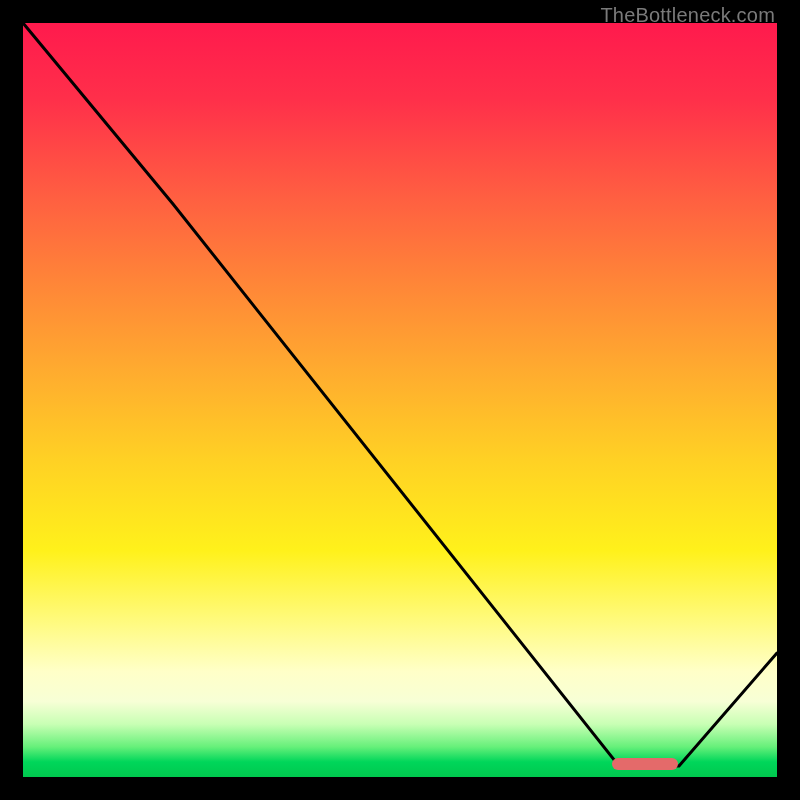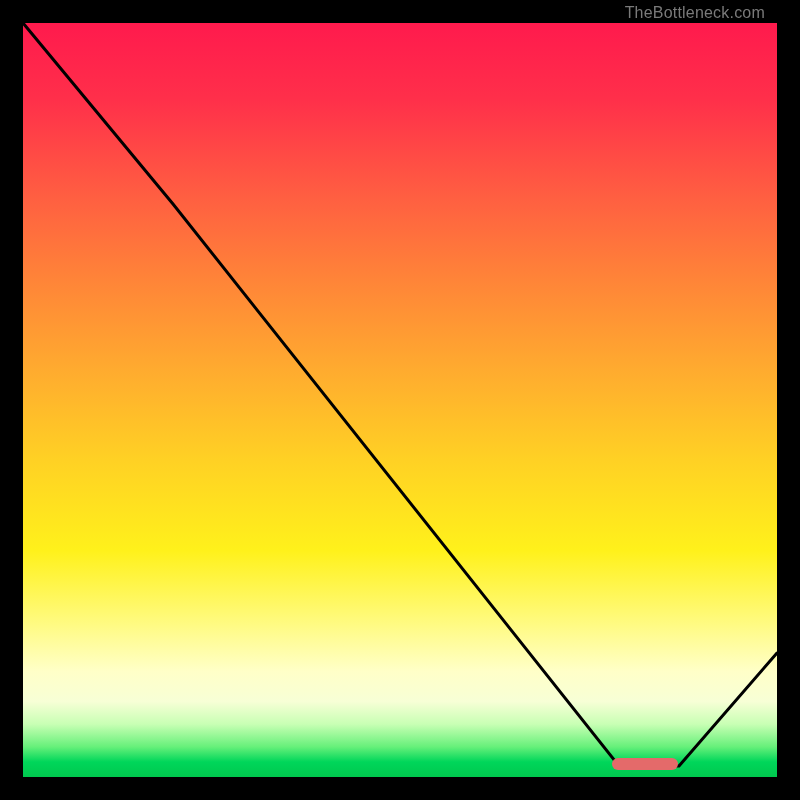--- a/index.html
+++ b/index.html
@@ -39,23 +39,23 @@
       #c8ffb4 93%,
       #66f07a 96%,
       #00d65a 98%,
       #00c84e 100%
     );
     overflow: visible;
   }
   .watermark {
     position: absolute;
     top: 4px;
-    right: 35px;
+    right: 25px;
     color: #7a7a7a;
-    font-size: 16px;
+    font-size: 20px;
     font-weight: 500;
     letter-spacing: 0.2px;
   }
   svg.curve {
     position: absolute;
     left: 0;
     top: 0;
     width: 754px;
     height: 754px;
     overflow: visible;

